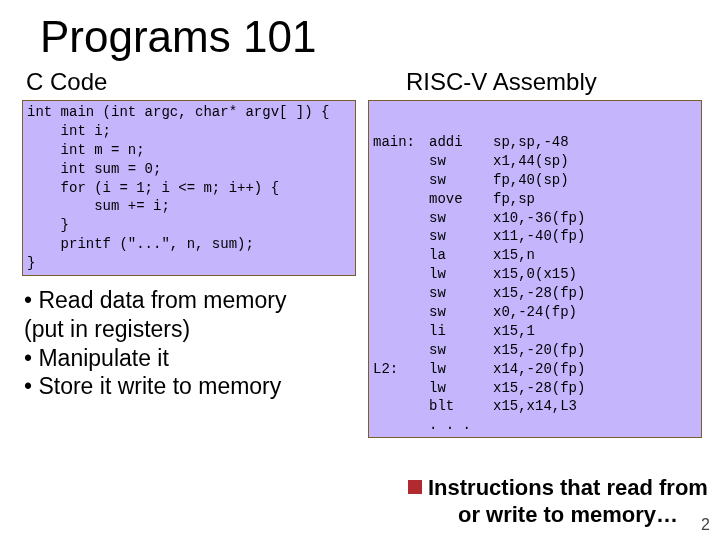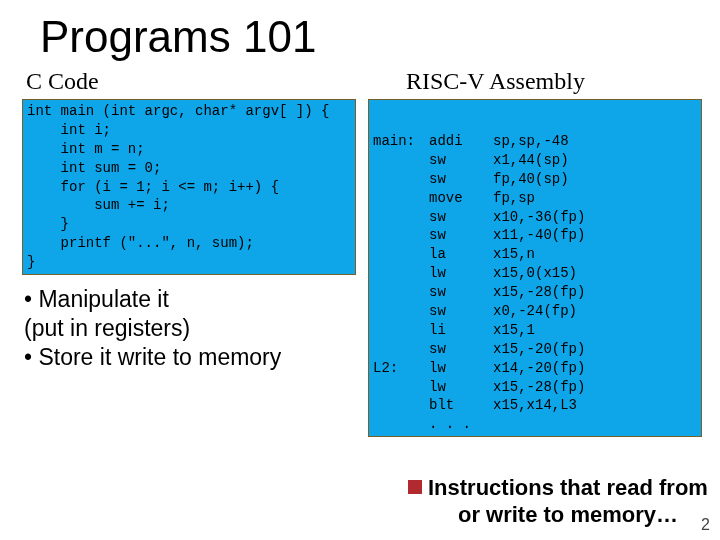--- a/index.html
+++ b/index.html
@@ -19,28 +19,28 @@
   }
   .cols {
     display: flex;
     padding: 0 18px 0 22px;
     gap: 12px;
   }
   .left { flex: 1; }
   .right { flex: 1; }
   .subhead {
     font-size: 24px;
-    font-family: Liberation Serif, serif;
+    font-family: Liberation Sans, sans-serif;
     font-weight: 400;
     padding: 2px 0 4px 4px;
     color: #000;
   }
   .subhead.rh { padding-left: 38px; }
   .codebox {
-    background: #0ea5e9;
+    background: #c4b5fd;
     border: 1px solid #7a6028;
     font-family: Consolas, "Courier New", monospace;
     font-size: 14px;
     white-space: pre;
     line-height: 1.35;
     padding: 2px 4px;
     color: #000;
   }
   .codebox.right-box { display: flex; gap: 0; }
   .asm-col { white-space: pre; margin-top: 30px; }
@@ -90,22 +90,23 @@
     <div class="codebox">int main (int argc, char* argv[ ]) {
     int i;
     int m = n;
     int sum = 0;
     for (i = 1; i &lt;= m; i++) {
         sum += i;
     }
     printf ("...", n, sum);
 }</div>
     <div class="explain">
+      <div class="bullet">• Read data from memory</div>
+      <div class="bullet">   (put in registers)</div>
       <div class="bullet">• Manipulate it</div>
-      <div class="bullet">   (put in registers)</div>
       <div class="bullet">• Store it write to memory</div>
     </div>
   </div>
 
   <div class="right">
     <div class="subhead rh">RISC-V Assembly</div>
     <div class="codebox right-box">
       <div class="asm-col lbl">main:
 
 

